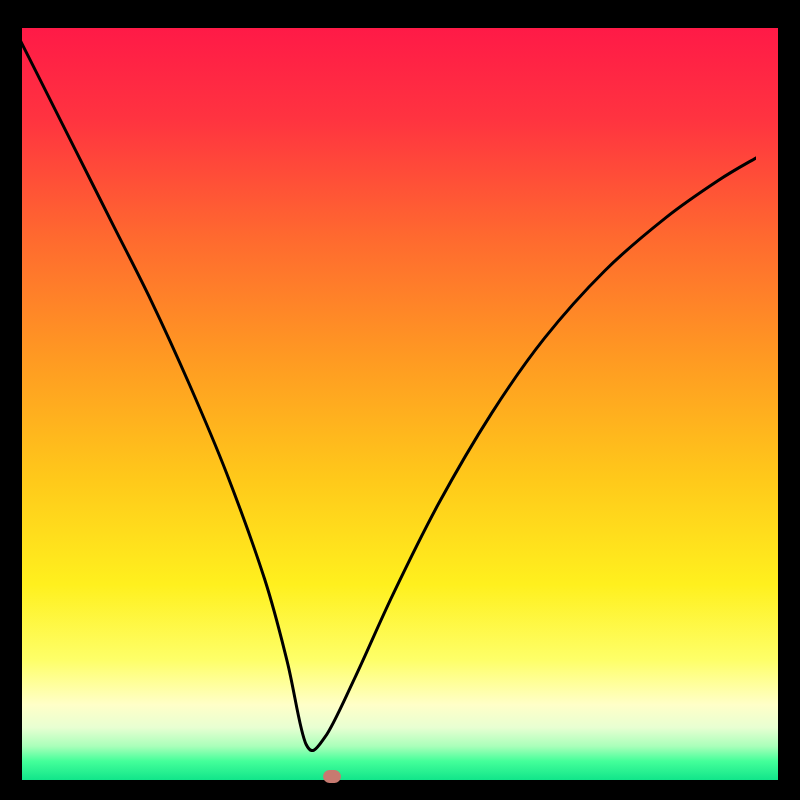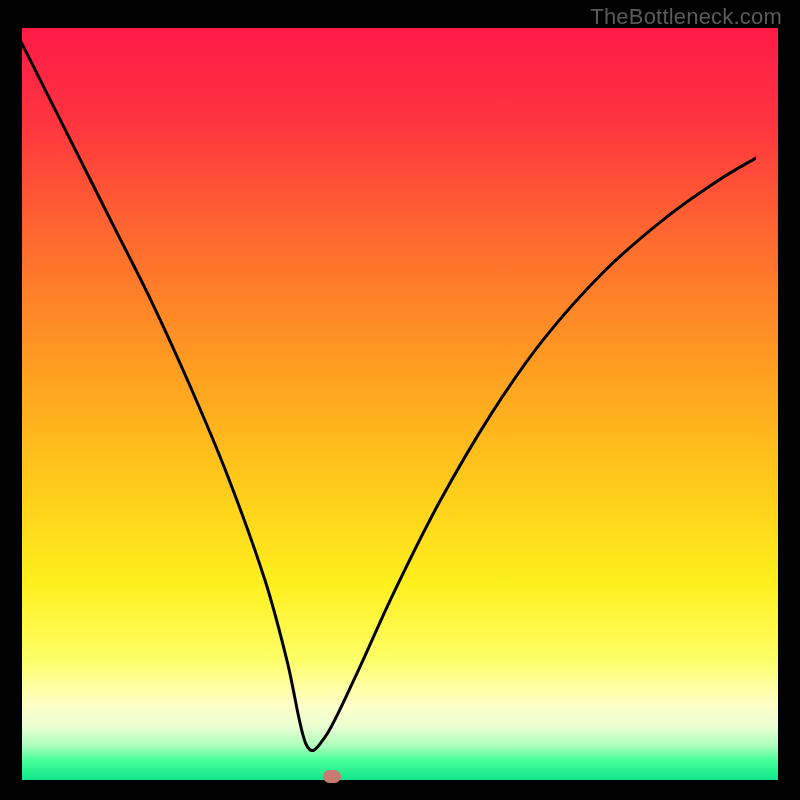--- a/index.html
+++ b/index.html
@@ -46,21 +46,20 @@
     height: 13px;
     border-radius: 7px;
     z-index: 4;
   }
 </style>
 </head>
 <body>
 
 <div class="frame">
 
-  <div class="watermark">TheBottleneck.com</div>
 
   <svg class="plot" viewBox="0 0 756 752" preserveAspectRatio="none">
     <defs>
       <linearGradient id="bg" x1="0" y1="0" x2="0" y2="1">
           <stop offset="0%" stop-color="#ff1a47"></stop>
           <stop offset="12%" stop-color="#ff3340"></stop>
           <stop offset="28.000000000000004%" stop-color="#ff6a2f"></stop>
           <stop offset="44%" stop-color="#ff9a22"></stop>
           <stop offset="60%" stop-color="#ffc91a"></stop>
           <stop offset="74%" stop-color="#fff01e"></stop>

